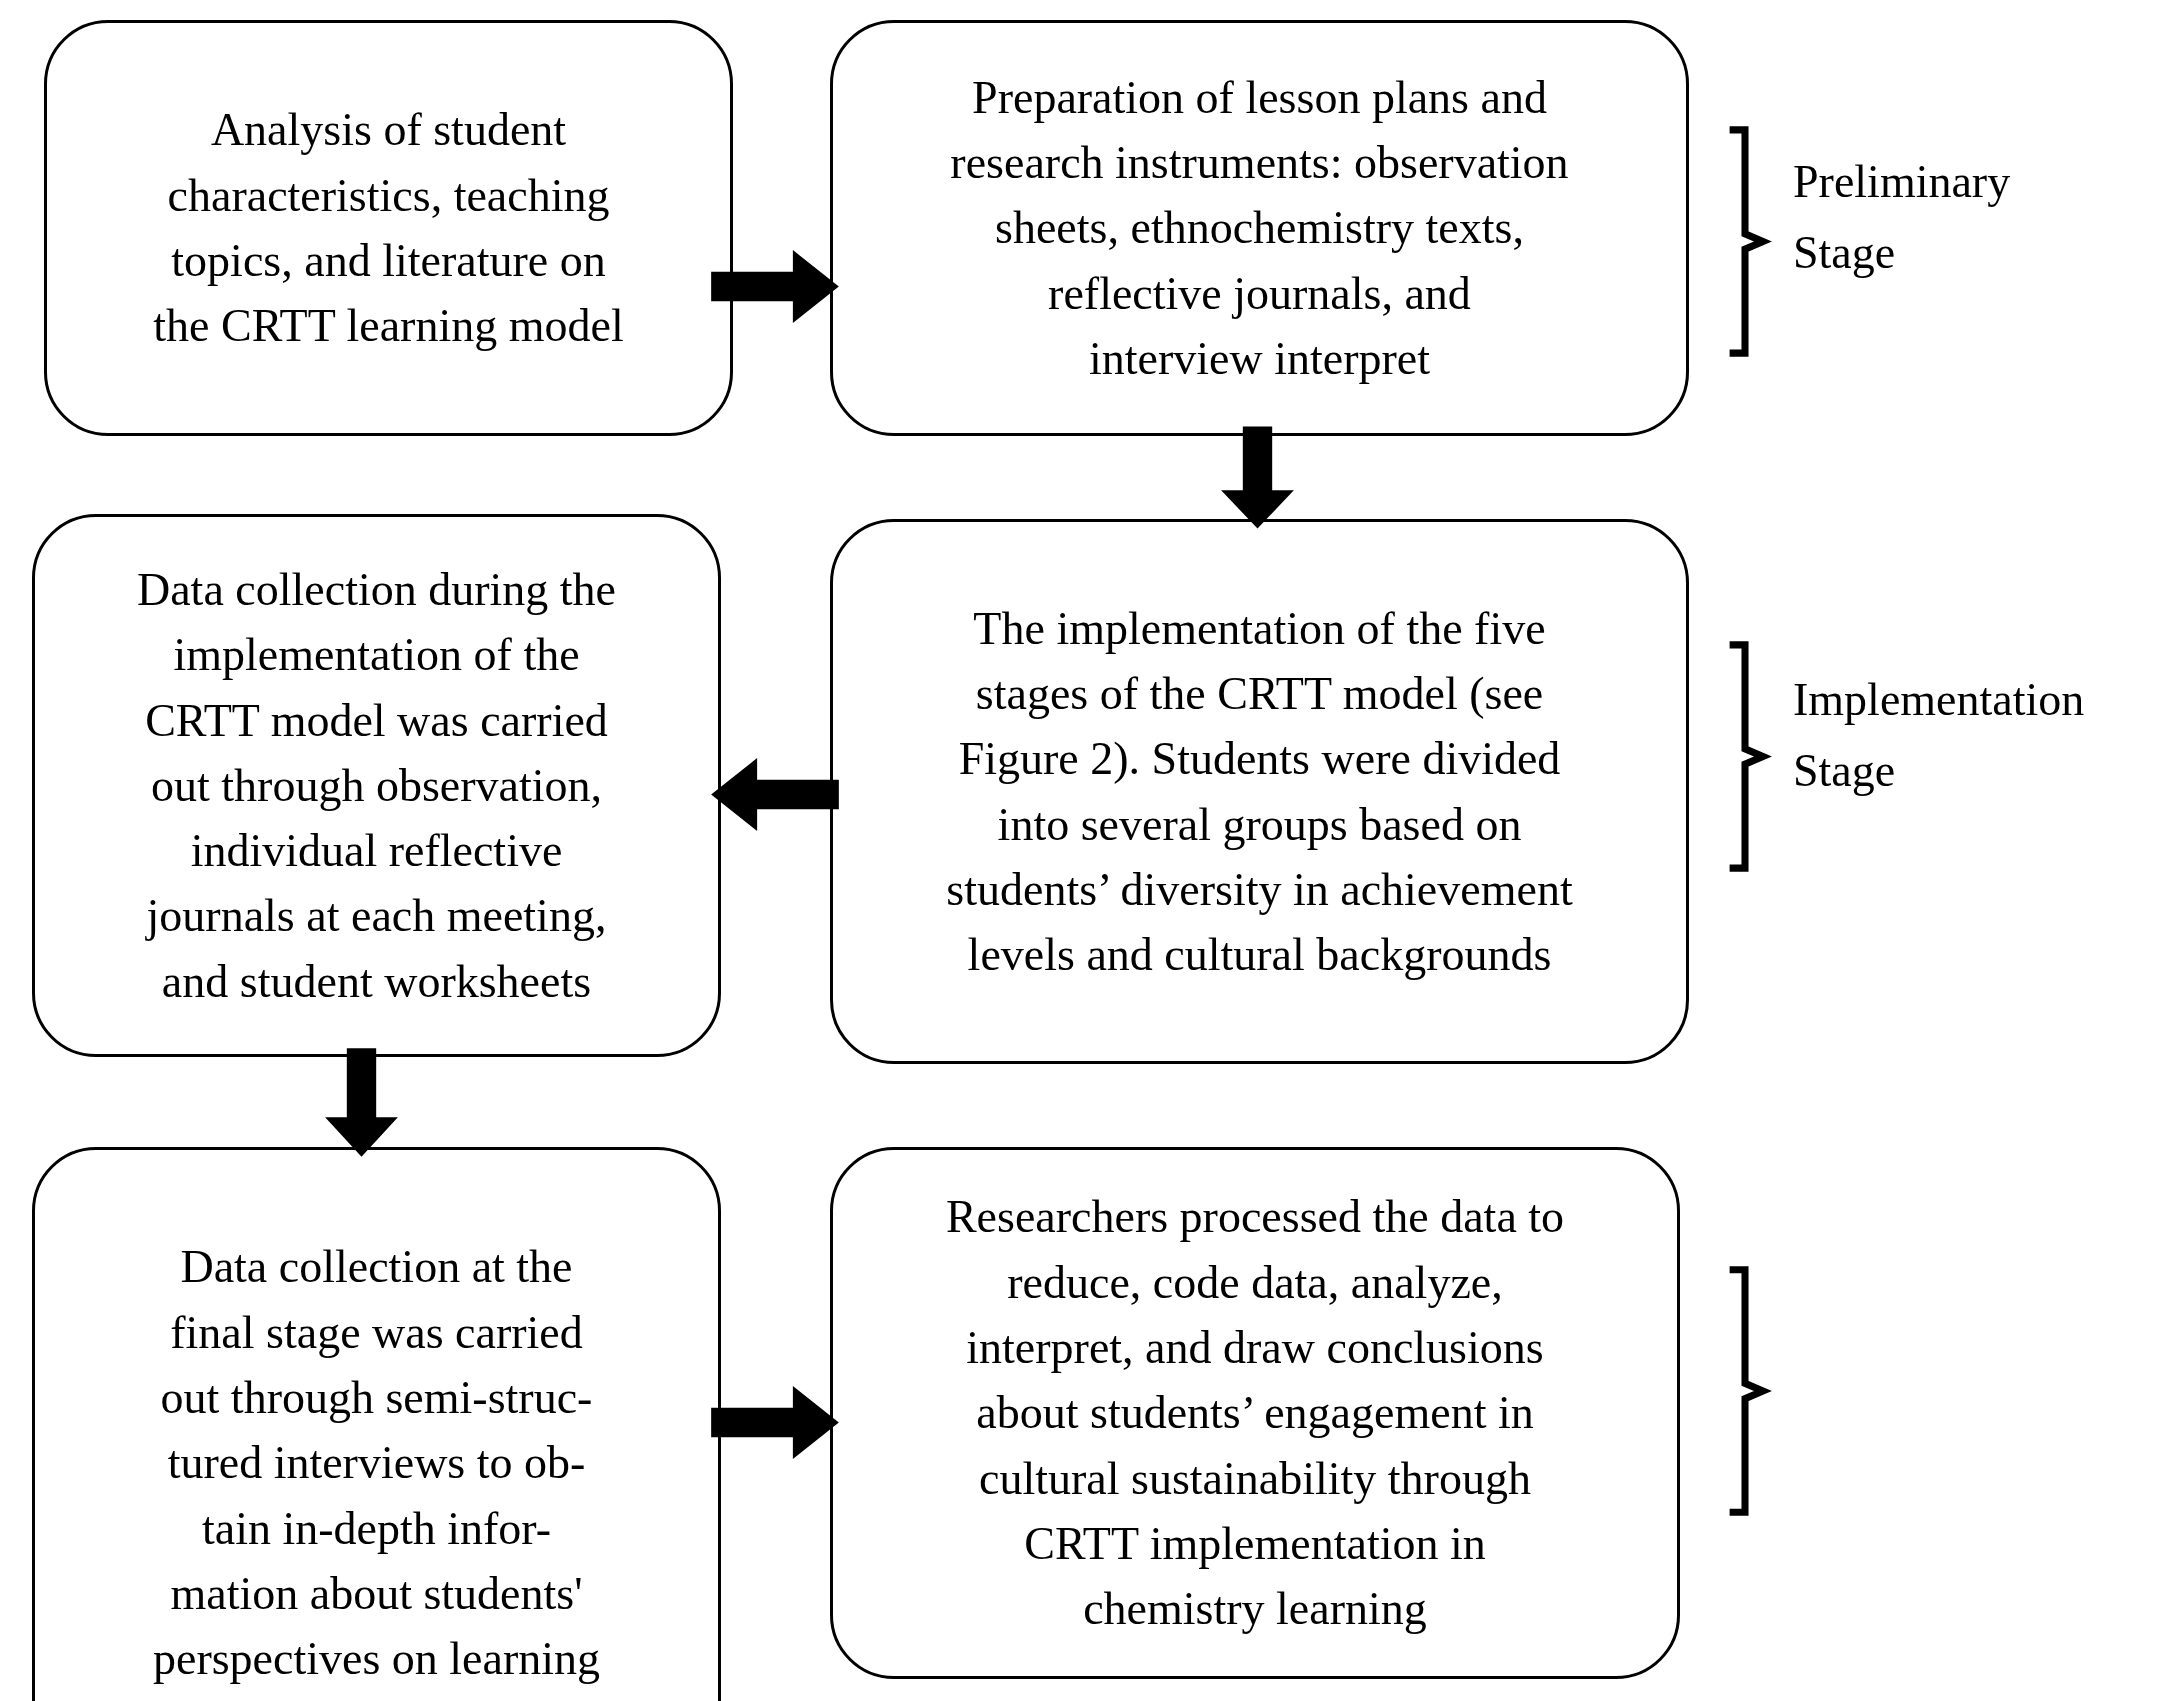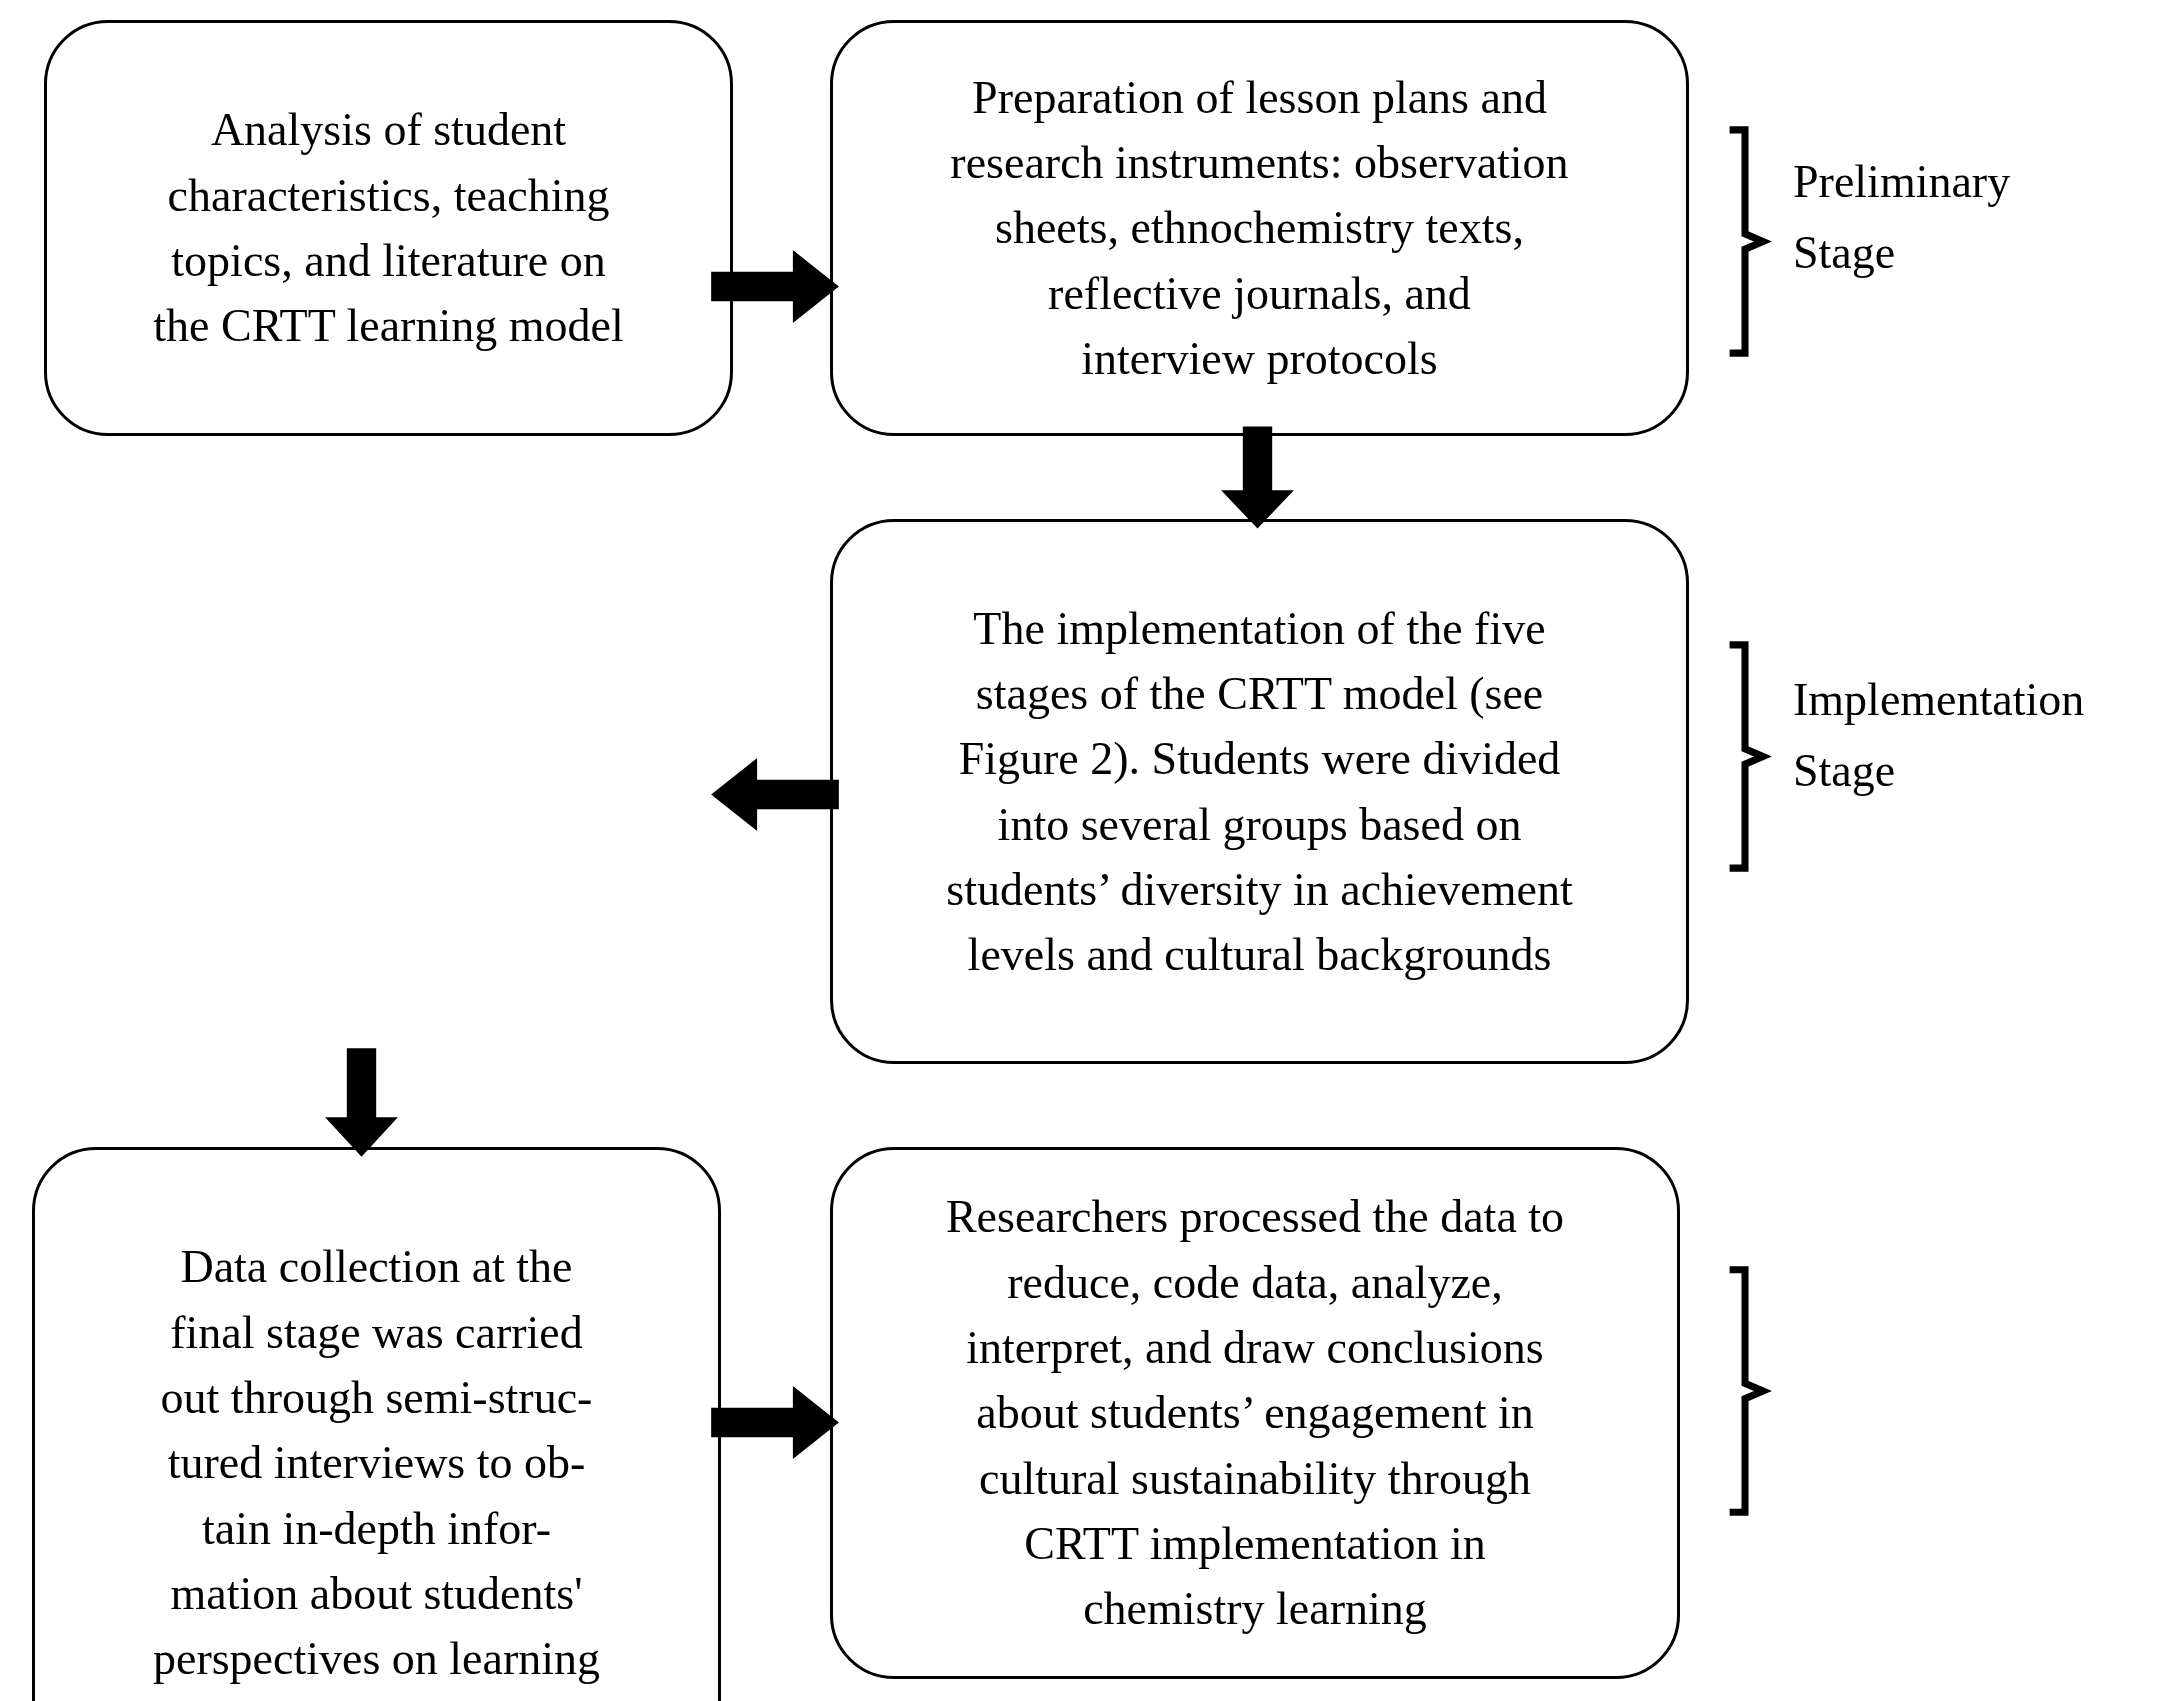--- a/index.html
+++ b/index.html
@@ -90,23 +90,32 @@
 characteristics, teaching
 topics, and literature on
 the CRTT learning model</div>
   </div>
 
   <div class="node" id="node-2">
     <div class="node-text">Preparation of lesson plans and
 research instruments: observation
 sheets, ethnochemistry texts,
 reflective journals, and
-interview protocols</div>
+interview interpret</div>
   </div>
 
+  <div class="node" id="node-3">
+    <div class="node-text">Data collection during the
+implementation of the
+CRTT model was carried
+out through observation,
+individual reflective
+journals at each meeting,
+and student worksheets</div>
+  </div>
 
   <div class="node" id="node-4">
     <div class="node-text">The implementation of the five
 stages of the CRTT model (see
 Figure 2). Students were divided
 into several groups based on
 students’ diversity in achievement
 levels and cultural backgrounds</div>
   </div>
 

